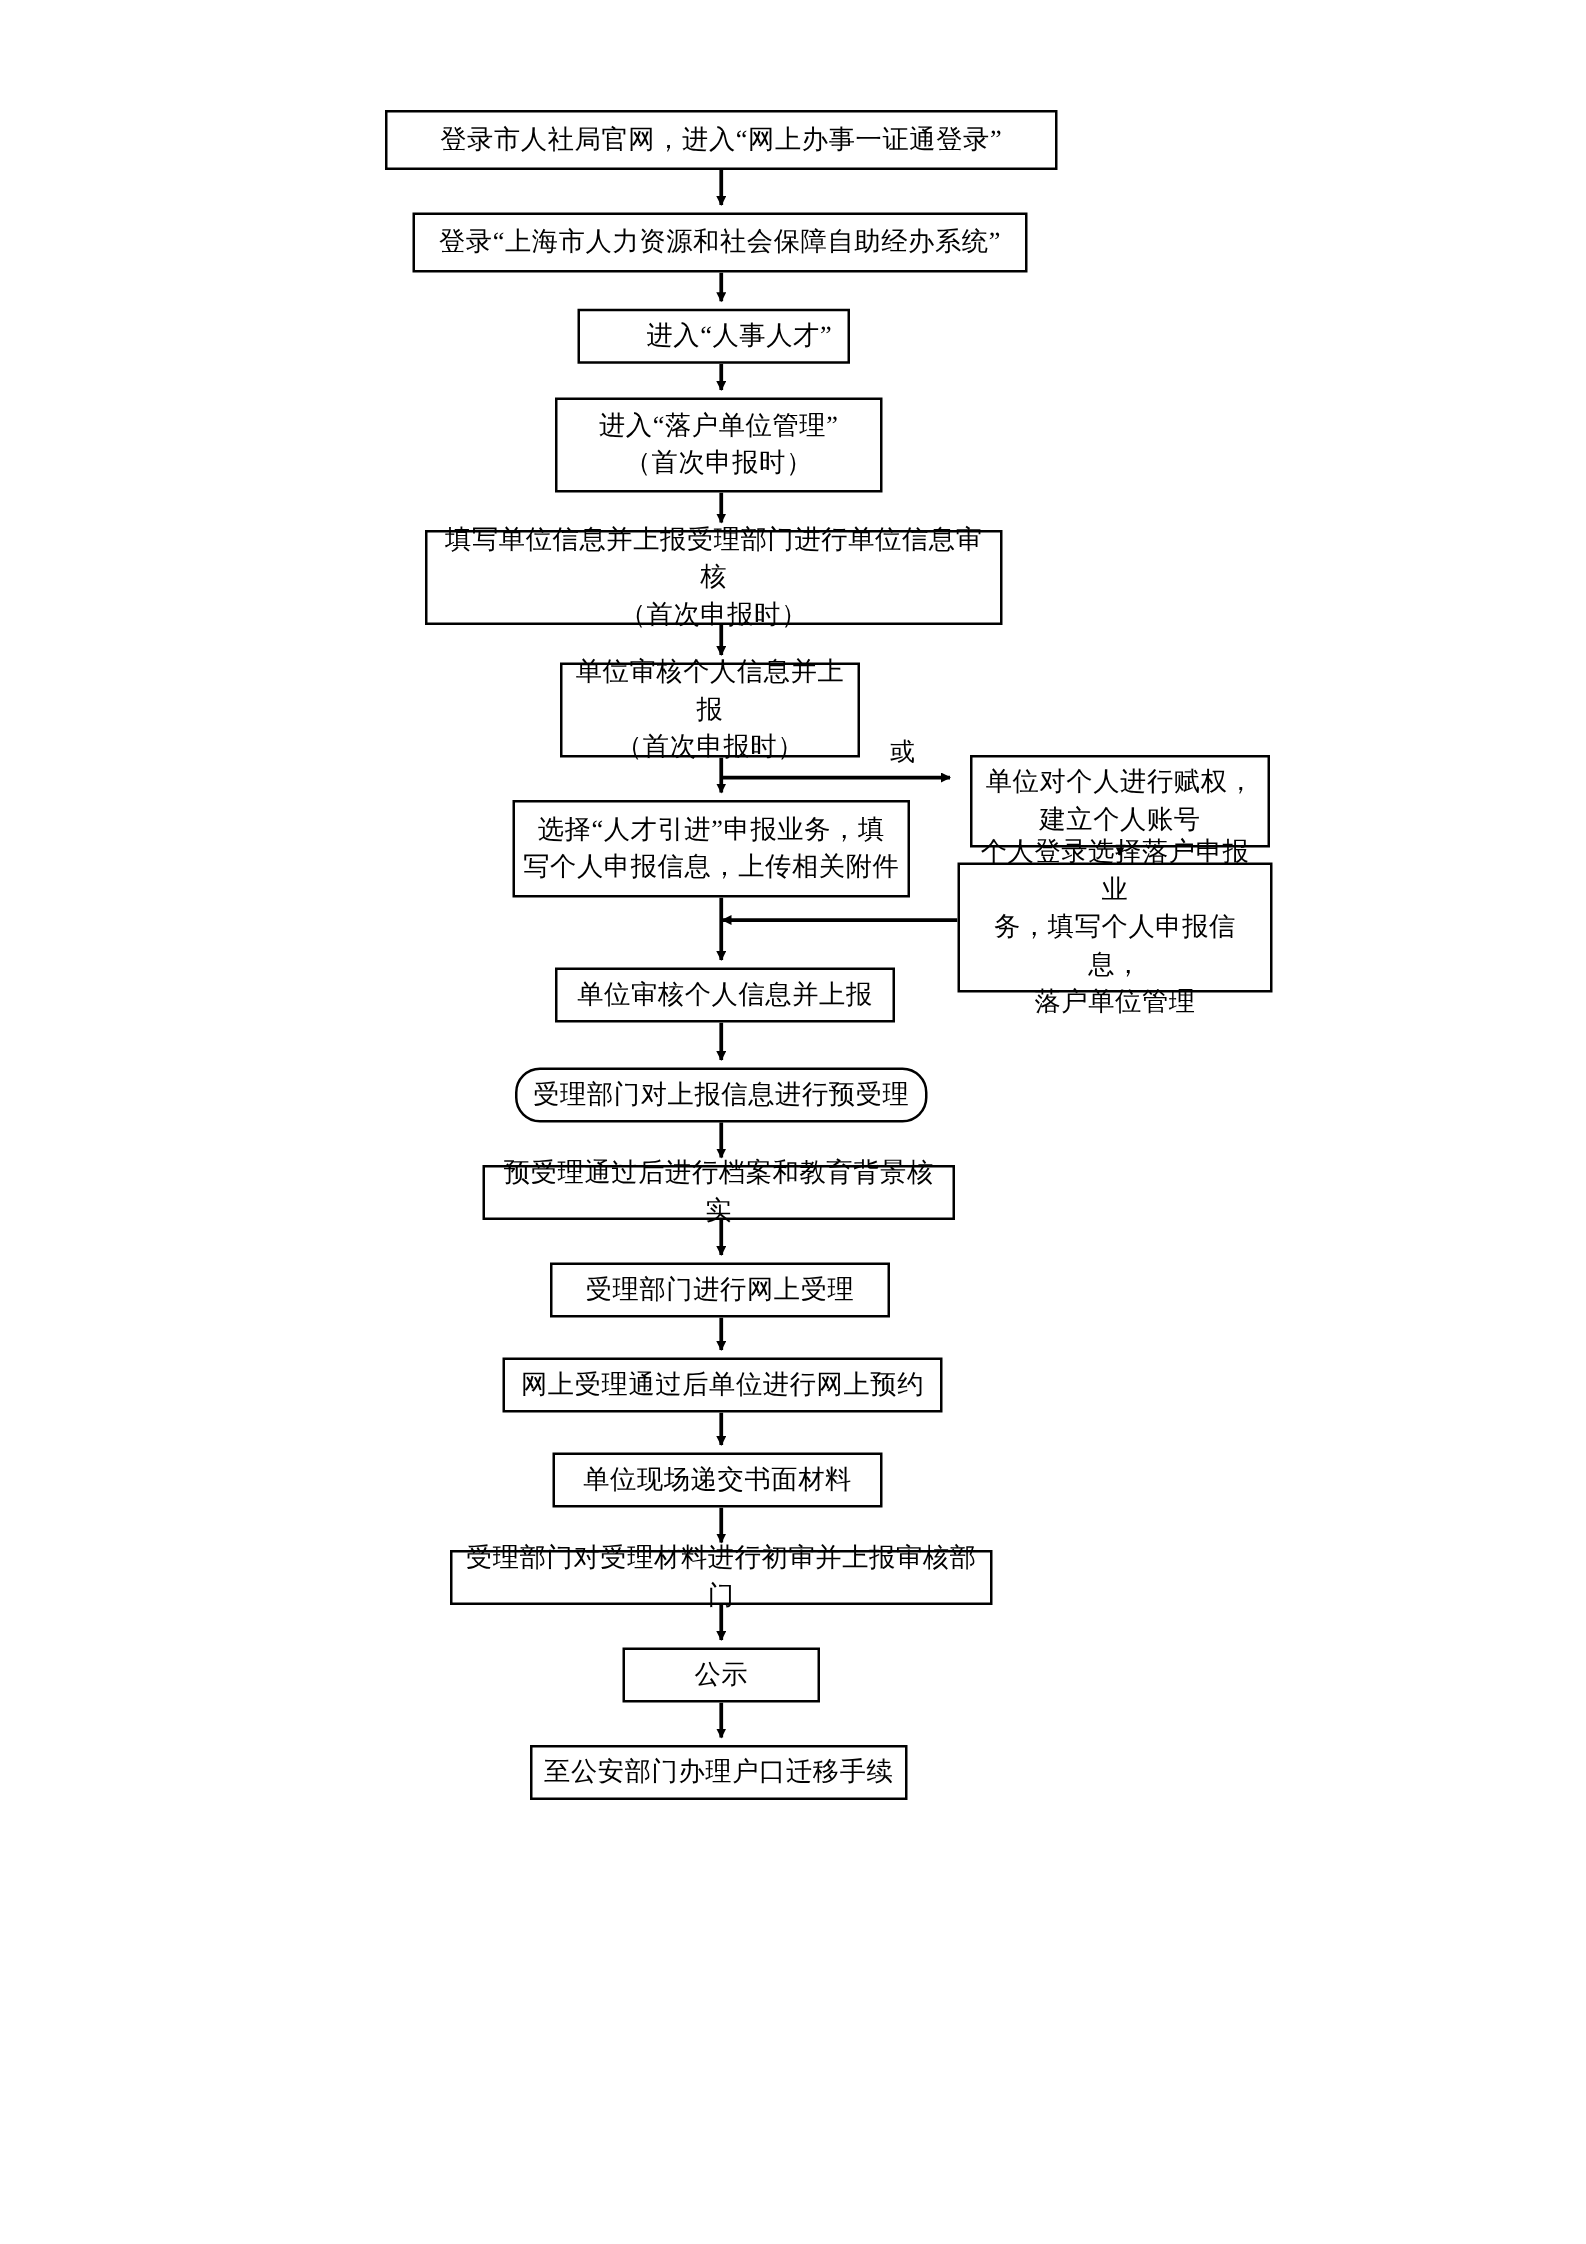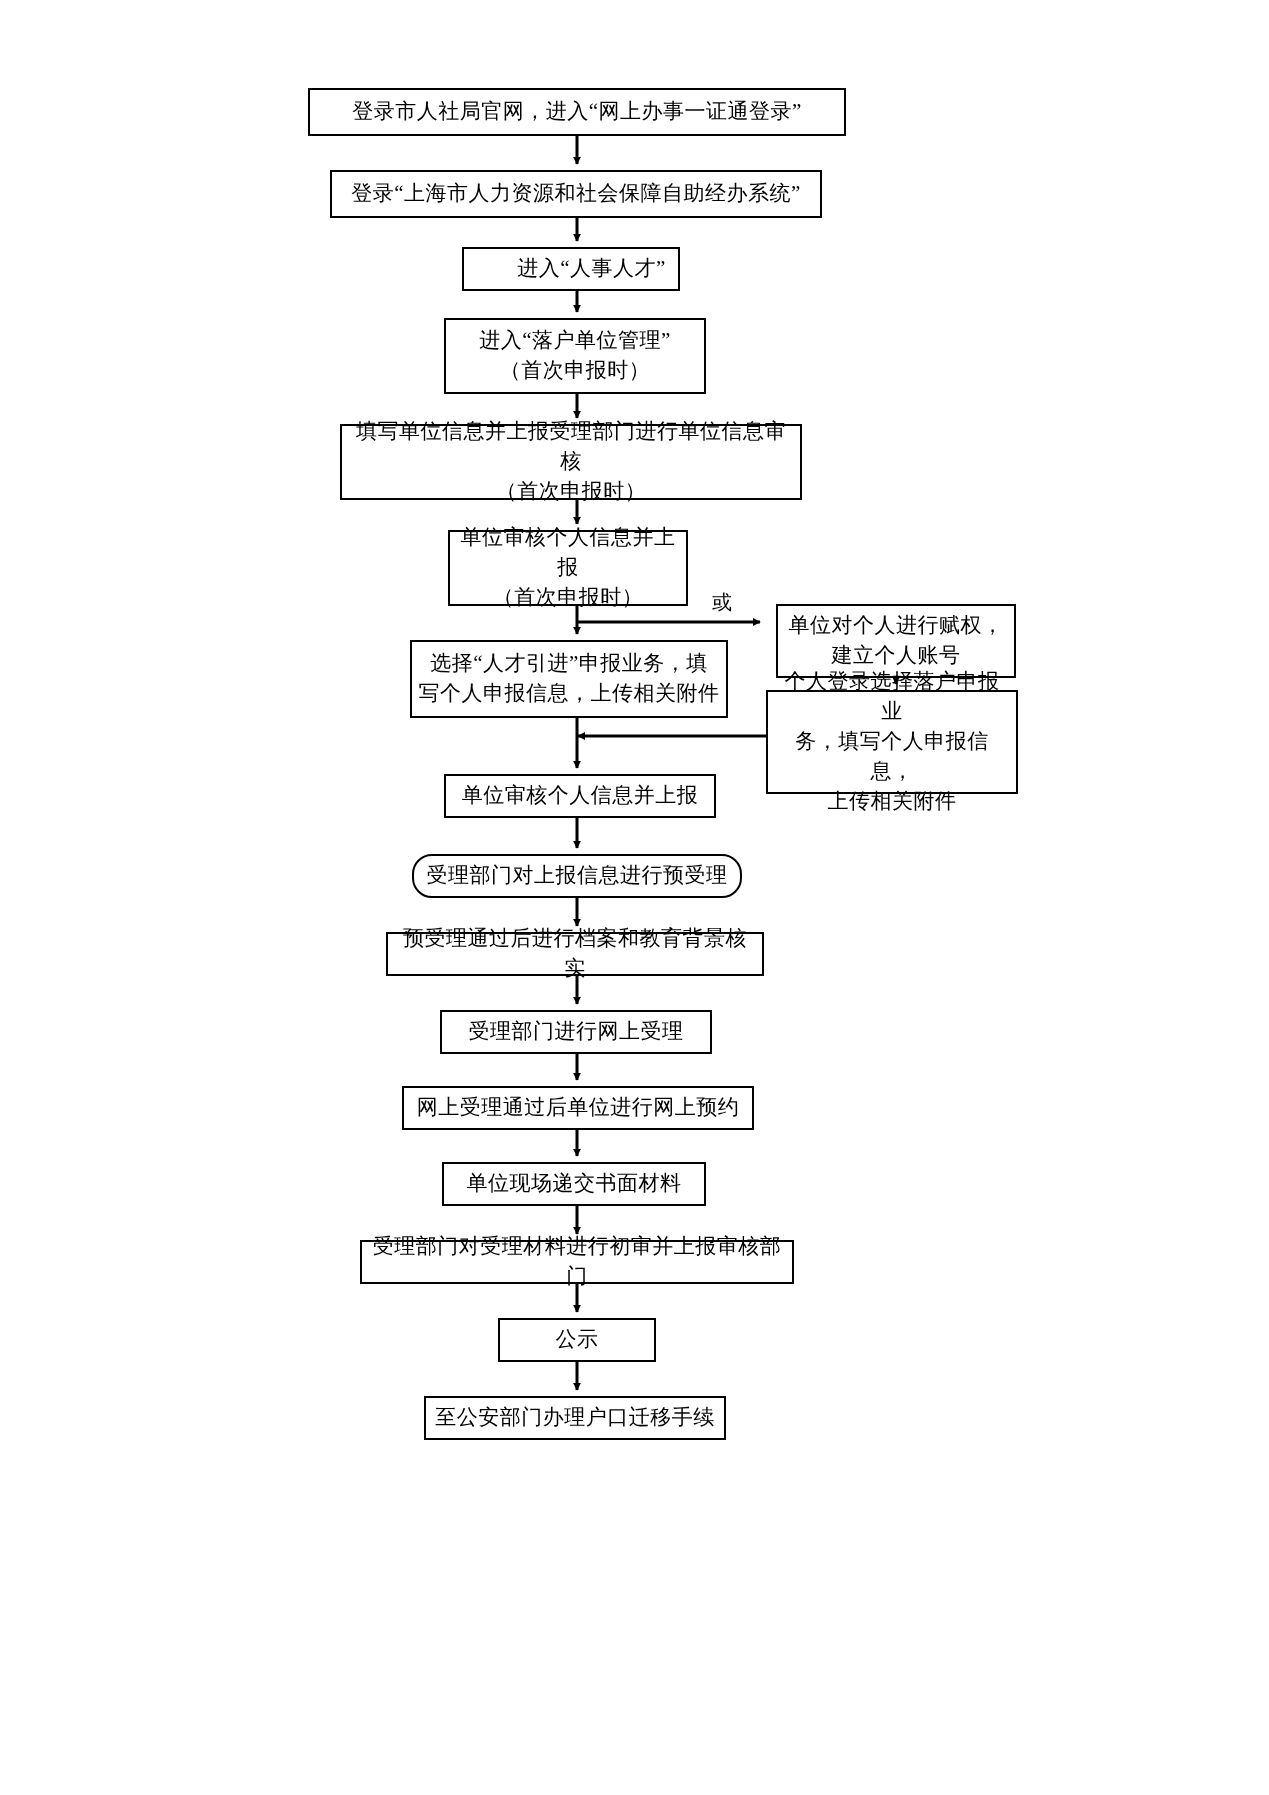--- a/index.html
+++ b/index.html
@@ -155,18 +155,18 @@
   <div class="node" style="left:424px; top:1396px; width:302px; height:44px;">至公安部门办理户口迁移手续</div>
 
   <div class="node" style="left:776px; top:604px; width:240px; height:74px;">
     <span>单位对个人进行赋权，</span>
     <span class="line2">建立个人账号</span>
   </div>
 
   <div class="node" style="left:766px; top:690px; width:252px; height:104px;">
     <span>个人登录选择落户申报业</span>
     <span class="line2">务，填写个人申报信息，</span>
-    <span class="line2">上传相关附件</span>
+    <span class="line2">落户单位管理</span>
   </div>
 
   <div class="edge-label" style="left:712px; top:592px;">或</div>
 
 </div>
 
 </body></html>

